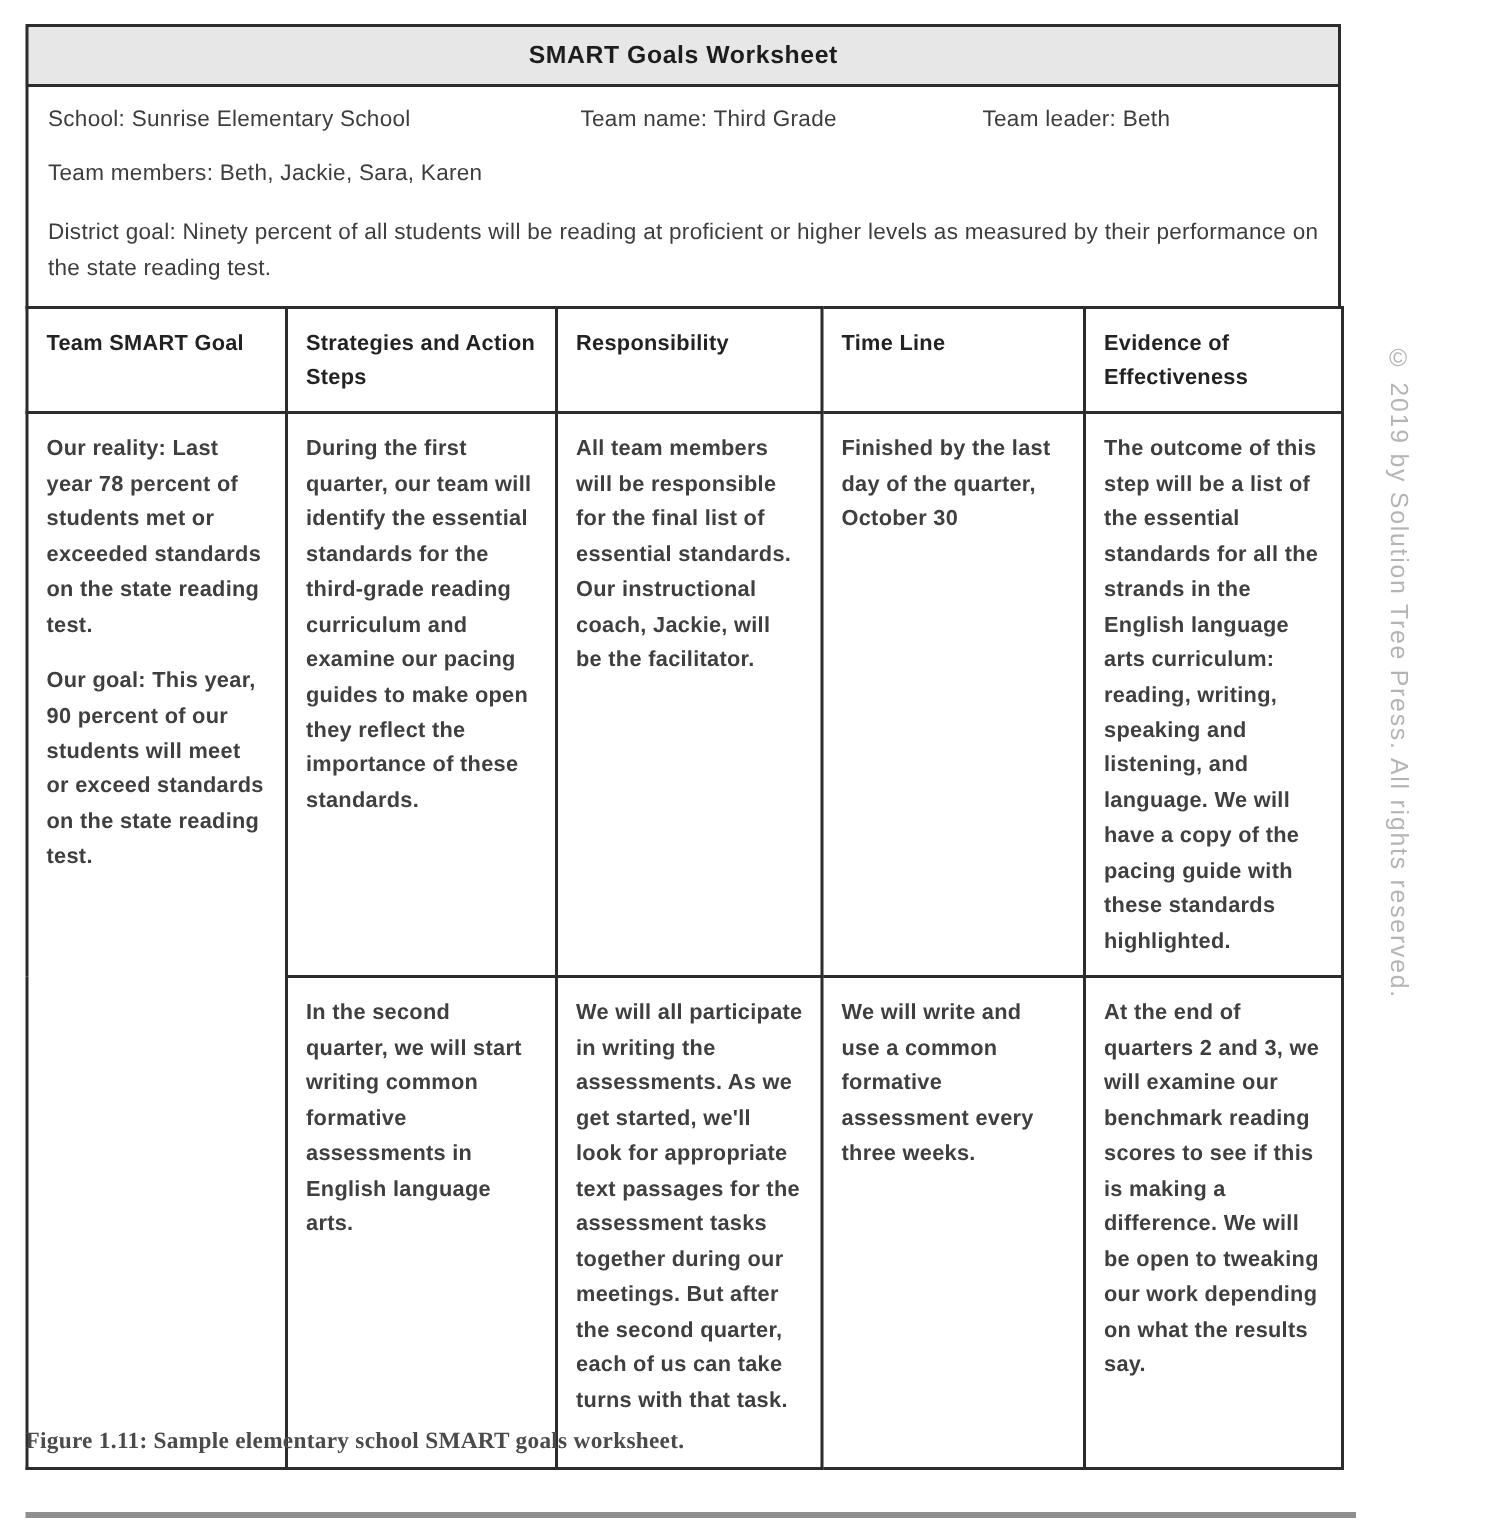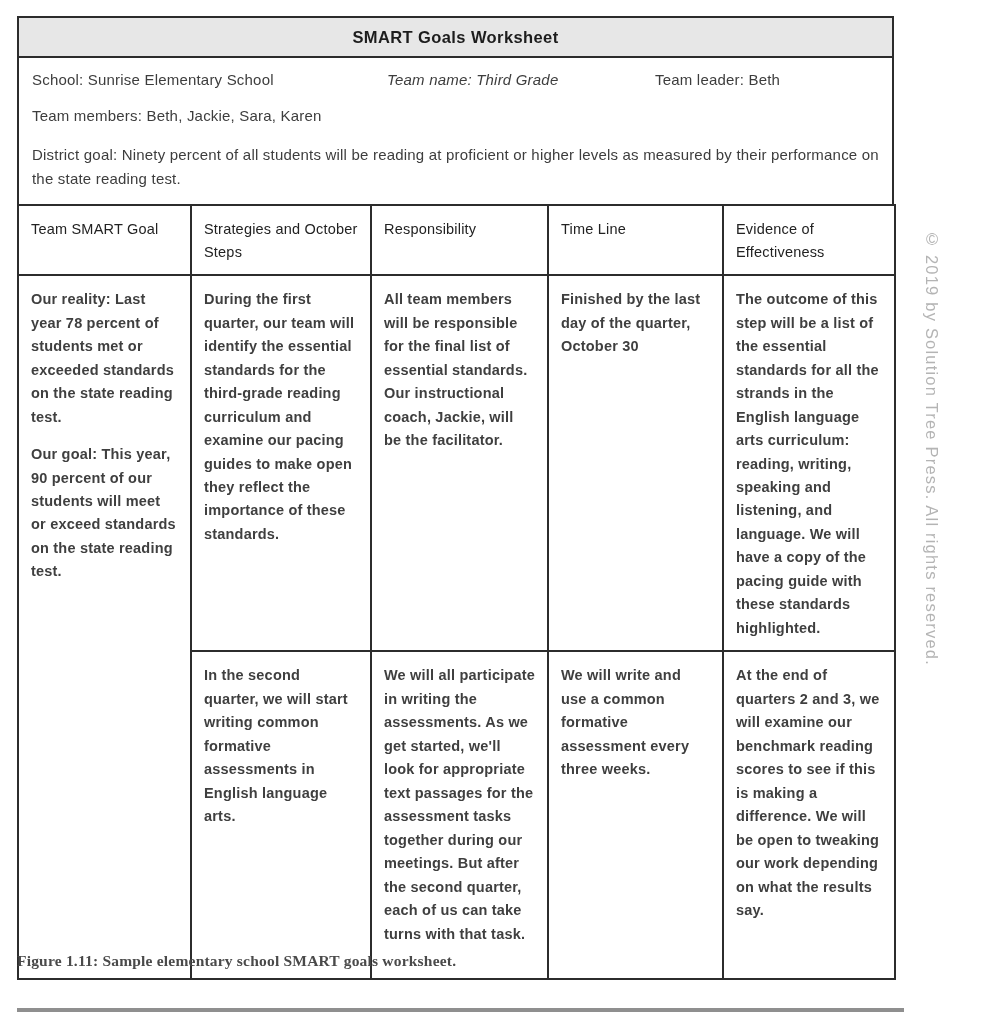--- a/index.html
+++ b/index.html
@@ -36,21 +36,21 @@
   .info {
     border-left: 2px solid #2c2c2c;
     border-right: 2px solid #2c2c2c;
     padding: 13px 13px 8px 13px;
     color: #3d3d3d;
     font-size: 15px;
     letter-spacing: 0.2px;
   }
   .info-row { display: flex; margin-bottom: 16px; }
   .info-row .f1 { width: 355px; }
-  .info-row .f2 { width: 268px; font-style: italic; }
+  .info-row .f2 { width: 268px; }
   .info-row .f3 { flex: 1; }
   .info p { margin-bottom: 16px; line-height: 1.55; }
   .info p:last-child { margin-bottom: 6px; }
 
   table.grid {
     width: 100%;
     border-collapse: collapse;
     table-layout: fixed;
   }
   table.grid col.c1 { width: 173px; }
@@ -60,21 +60,21 @@
   table.grid col.c5 { width: 172px; }
 
   table.grid th, table.grid td {
     border: 2px solid #2c2c2c;
     vertical-align: top;
     text-align: left;
     padding: 12px 12px 10px 12px;
   }
   table.grid th {
     font-size: 14.5px;
-    font-weight: normal;
+    font-weight: bold;
     color: #222;
     height: 57px;
     line-height: 1.6;
     letter-spacing: 0.2px;
   }
   table.grid td {
     font-size: 14.5px;
     color: #3f3f3f;
     line-height: 1.62;
     letter-spacing: 0.2px;
@@ -138,21 +138,21 @@
       <colgroup>
         <col class="c1">
           <col class="c2">
           <col class="c3">
           <col class="c4">
           <col class="c5">
       </colgroup>
       <tbody>
         <tr>
           <th>Team SMART Goal</th>
-          <th>Strategies and October Steps</th>
+          <th>Strategies and Action Steps</th>
           <th>Responsibility</th>
           <th>Time Line</th>
           <th>Evidence of Effectiveness</th>
         </tr>
         <tr class="row-1">
           <td rowspan="2">
             <div class="para">Our reality: Last year 78 percent of students met or exceeded standards on the state reading test.</div>
             <div class="para">Our goal: This year, 90 percent of our students will meet or exceed standards on the state reading test.</div>
           </td>
           <td>During the first quarter, our team will identify the essential standards for the third-grade reading curriculum and examine our pacing guides to make open they reflect the importance of these standards.</td>

